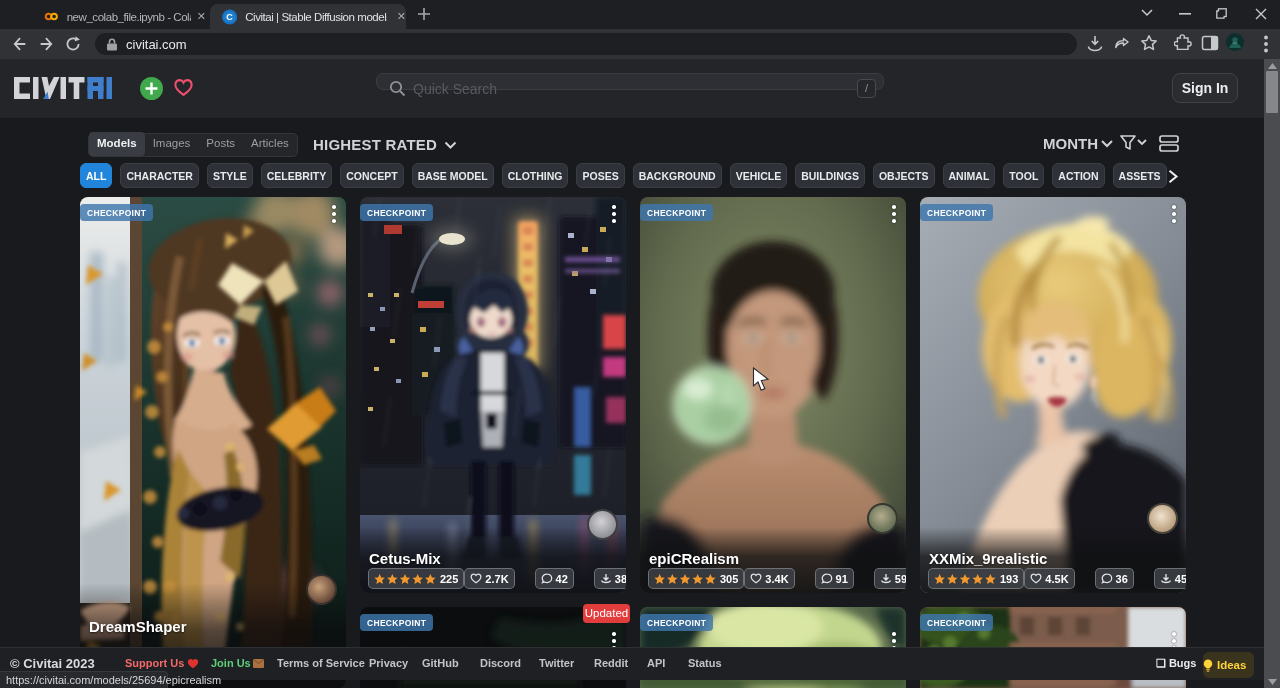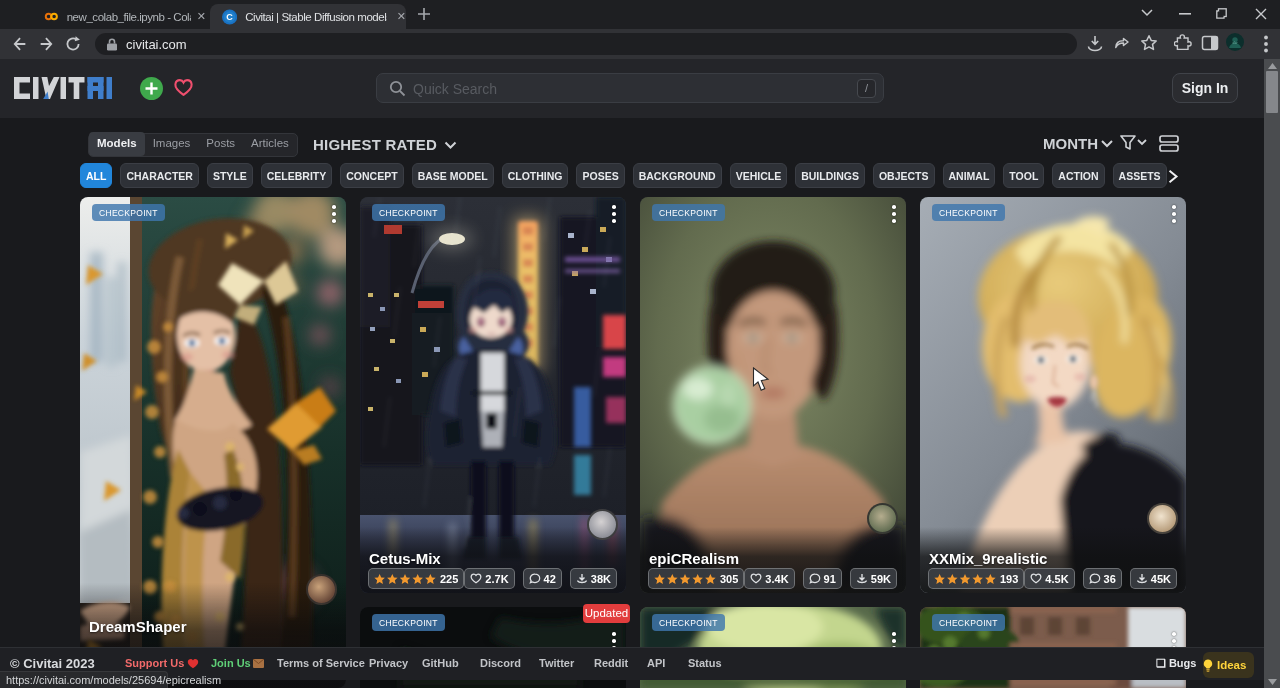--- a/index.html
+++ b/index.html
@@ -8,42 +8,42 @@
 #tabbar{position:absolute;left:0;top:0;width:1280px;height:29px;background:#1e1f22}
 .tab{position:absolute;top:4px;height:25px;border-radius:8px 8px 0 0;font-size:11.5px;color:#b2b6ba;display:flex;align-items:center}
 .tab .ttl{white-space:nowrap;overflow:hidden;margin-left:8px;letter-spacing:-.45px}
 .tabx{color:#a6a9ae;font-size:11px;margin-left:6px}
 #toolbar{position:absolute;left:0;top:29px;width:1280px;height:30px;background:#313236}
 #omni{position:absolute;left:95px;top:33px;width:982px;height:22px;border-radius:11px;background:#1e1f22;display:flex;align-items:center}
 #omni .url{color:#e6e8ea;font-size:13px;margin-left:8px}
 .cicon{position:absolute;top:31px;width:18px;height:18px}
 
 #hdr{position:absolute;left:0;top:59px;width:1264px;height:59px;background:#242529}
-#search{position:absolute;left:376px;top:73px;width:508px;height:30px;background:#2d2f34;border:1px solid #3a3d43;border-radius:7px}
+#search{position:absolute;left:376px;top:73px;width:508px;height:17px;background:#2d2f34;border:1px solid #3a3d43;border-radius:7px}
 #search .ph{position:absolute;left:36px;top:7px;font-size:14px;color:#585b61}
 #slash{position:absolute;right:7px;top:5px;width:19px;height:19px;border:1px solid #46494f;border-radius:4px;background:#26272b;color:#8e9197;font-size:11px;text-align:center;line-height:17px}
 #signin{position:absolute;left:1172px;top:73px;width:66px;height:30px;background:#2b2c30;border:1px solid #404349;border-radius:8px;color:#eceef0;font-size:14px;font-weight:bold;text-align:center;line-height:28px}
 
 #seg{position:absolute;left:88px;top:133px;height:24px;background:#25262a;border:1px solid #33353a;border-radius:5px;display:flex;align-items:flex-end}
 .segit{font-size:11.5px;color:#9b9ea4;padding:0 8px;height:24px;line-height:23px}
 .segsel{background:#393c42;border-radius:4px;color:#f0f1f3;font-weight:bold}
 #hrated{position:absolute;left:313px;top:136px;font-size:15px;font-weight:bold;color:#cfd2d6;letter-spacing:.2px}
 
 #chips{position:absolute;left:80px;top:163px;width:1100px;height:26px;overflow:hidden;white-space:nowrap}
 .chip{display:inline-block;height:25px;line-height:24px;padding:0 5px;margin-right:8px;background:#2e3137;border:1px solid #3b3e45;border-radius:6px;color:#e8eaed;font-size:10.5px;font-weight:bold;letter-spacing:0}
 .chipblue{background:#2186db;border-color:#2186db;color:#fff}
 
 .card{position:absolute;width:266px;border-radius:8px;overflow:hidden;background:#23252a}
-.cbadge{position:absolute;left:12px;top:7px;background:rgba(62,118,173,.82);color:#fff;font-size:8.5px;font-weight:normal;letter-spacing:.3px;padding:3.5px 7px;border-radius:4px}
+.cbadge{position:absolute;left:0;top:7px;background:rgba(62,118,173,.82);color:#fff;font-size:8.5px;font-weight:bold;letter-spacing:.3px;padding:3.5px 7px;border-radius:4px}
 .dots{position:absolute;right:10px;top:8px;width:4px}
 .dots i{display:block;width:3.5px;height:3.5px;border-radius:50%;background:#fff;margin:0 0 3.5px 0;box-shadow:0 0 2px rgba(0,0,0,.7)}
 .ctitle{position:absolute;left:9px;font-size:15px;font-weight:bold;color:#fff;text-shadow:0 1px 2px rgba(0,0,0,.6)}
 .stats{position:absolute;left:8px;right:8px;display:flex;}
 .sb{height:21px;background:rgba(62,66,72,.82);border:1px solid rgba(255,255,255,.28);border-radius:5px;display:flex;align-items:center;padding:0 5px;color:#fff;font-size:11px;font-weight:bold}
-.sbg{display:flex;gap:8px}
+.sbg{display:flex;gap:20px}
 .avat{position:absolute;width:31px;height:31px;border-radius:50%;border:2px solid rgba(40,40,40,.8)}
 
 #footer{position:absolute;left:0;top:647px;width:1264px;height:33px;background:#1f2024;border-top:1px solid #2e3034}
 .flink{position:absolute;top:9px;font-size:11px;font-weight:bold;color:#c2c4c8}
 #ideas{position:absolute;left:1203px;top:4px;width:51px;height:26px;background:#3a331d;border-radius:6px;color:#ffd43b;font-size:11.5px;font-weight:bold;display:flex;align-items:center;justify-content:flex-start;gap:4px}
 #statusbar{position:absolute;left:0px;top:671px;width:168px;height:17px;background:#28292c;border:1px solid #37383b;border-left:none;border-bottom:none;border-radius:0 4px 0 0;color:#d4d6d8;font-size:11px;line-height:16px;padding-left:6px}
 
 #sbar{position:absolute;left:1264px;top:59px;width:16px;height:629px;background:#4a4c4f}
 #sbthumb{position:absolute;left:1266px;top:71px;width:12px;height:42px;background:#85878b;border-radius:1px}
 </style></head><body>

